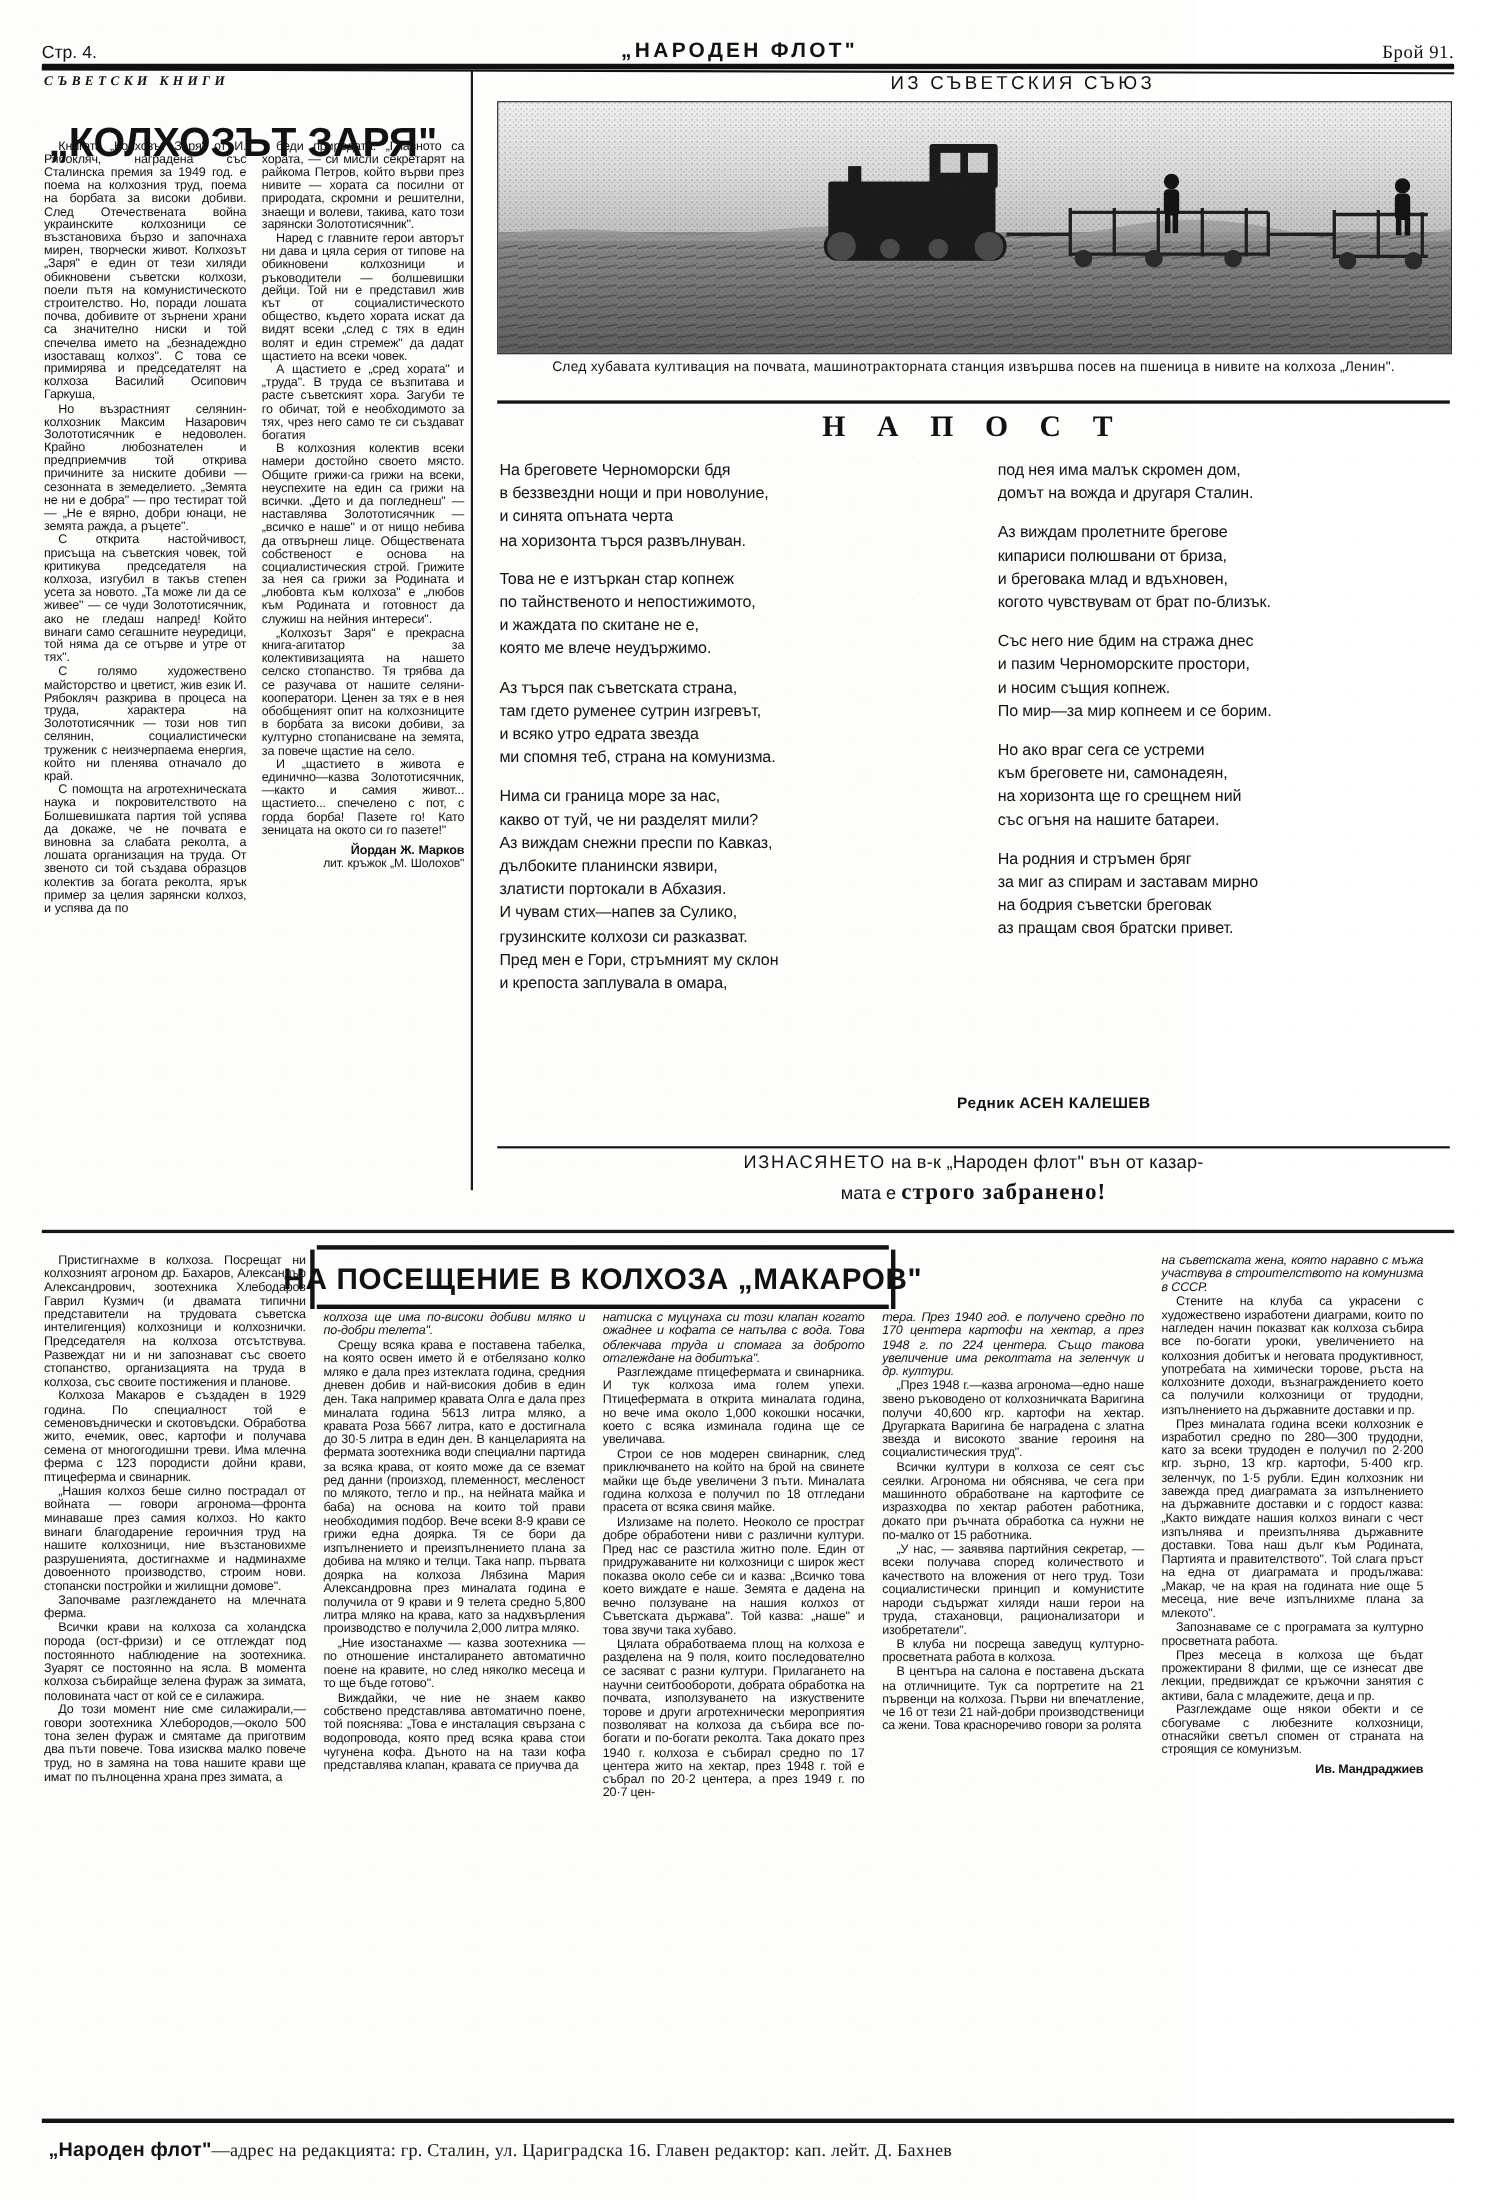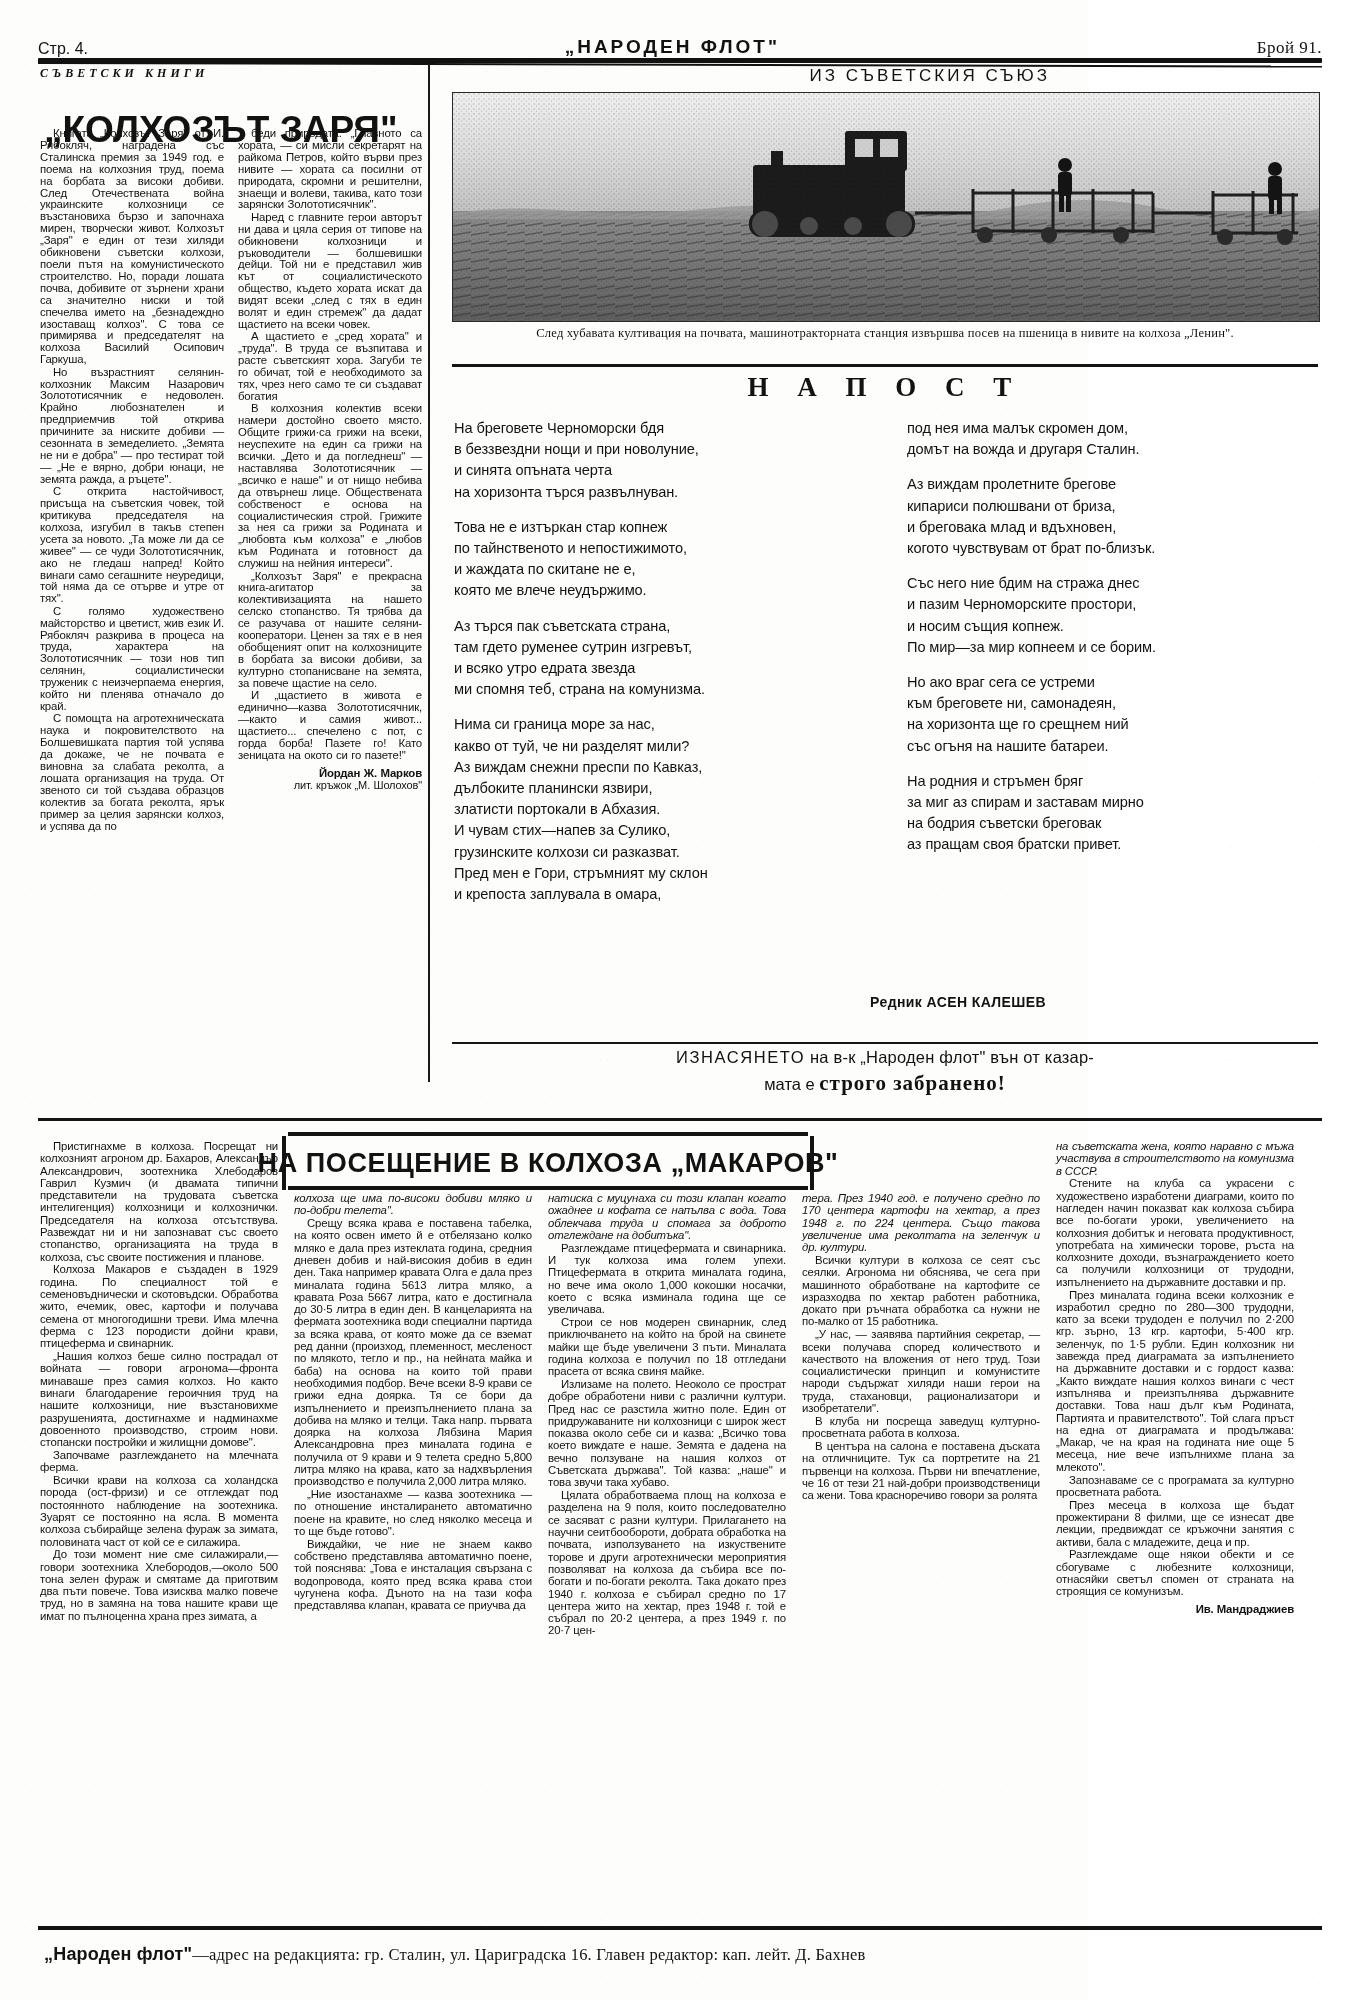--- a/index.html
+++ b/index.html
@@ -157,21 +157,21 @@
     width: 100%; height: 100%;
     display: block;
     border: 1px solid #2a2a2a;
     background: #9c9c9c;
   }
   .photo-caption {
     position: absolute;
     left: 452px; top: 326px;
     width: 866px;
     text-align: center;
-    font-family: Liberation Serif, serif;
+    font-family: Liberation Sans, sans-serif;
     font-size: 12.6px;
     line-height: 15px;
     letter-spacing: .2px;
   }
   .rule-under-caption {
     position: absolute;
     left: 452px; top: 364px;
     width: 866px; height: 3px;
     background: #141414;
   }
@@ -560,20 +560,21 @@
     </div>
     <div class="lc offset-top">
       <p class="noind">натиска с муцунаха си този клапан когато ожаднее и кофата се напълва с вода. Това облекчава труда и спомага за доброто отглеждане на добитъка".</p>
       <p>Разглеждаме птицефермата и свинарника. И тук колхоза има голем упехи. Птицефермата в открита миналата година, но вече има около 1,000 кокошки носачки, което с всяка изминала година ще се увеличава.</p>
       <p>Строи се нов модерен свинарник, след приключването на който на брой на свинете майки ще бъде увеличени 3 пъти. Миналата година колхоза е получил по 18 отгледани прасета от всяка свиня майке.</p>
       <p>Излизаме на полето. Неоколо се прострат добре обработени ниви с различни култури. Пред нас се разстила житно поле. Един от придружаваните ни колхозници с широк жест показва около себе си и казва: „Всичко това което виждате е наше. Земята е дадена на вечно ползуване на нашия колхоз от Съветската държава". Той казва: „наше" и това звучи така хубаво.</p>
       <p>Цялата обработваема площ на колхоза е разделена на 9 поля, които последователно се засяват с разни култури. Прилагането на научни сеитбообороти, добрата обработка на почвата, използуването на изкуствените торове и други агротехнически мероприятия позволяват на колхоза да събира все по-богати и по-богати реколта. Така докато през 1940 г. колхоза е събирал средно по 17 центера жито на хектар, през 1948 г. той е събрал по 20·2 центера, а през 1949 г. по 20·7 цен-</p>
     </div>
     <div class="lc offset-top">
       <p class="noind">тера. През 1940 год. е получено средно по 170 центера картофи на хектар, а през 1948 г. по 224 центера. Също такова увеличение има реколтата на зеленчук и др. култури.</p>
+      <p>„През 1948 г.—казва агронома—едно наше звено ръководено от колхозничката Варигина получи 40,600 кгр. картофи на хектар. Другарката Варигина бе наградена с златна звезда и високото звание героиня на социалистическия труд".</p>
       <p>Всички култури в колхоза се сеят със сеялки. Агронома ни обяснява, че сега при машинното обработване на картофите се изразходва по хектар работен работника, докато при ръчната обработка са нужни не по-малко от 15 работника.</p>
       <p>„У нас, — заявява партийния секретар, — всеки получава според количеството и качеството на вложения от него труд. Този социалистически принцип и комунистите народи съдържат хиляди наши герои на труда, стахановци, рационализатори и изобретатели".</p>
       <p>В клуба ни посреща заведущ културно-просветната работа в колхоза.</p>
       <p>В центъра на салона е поставена дъската на отличниците. Тук са портретите на 21 първенци на колхоза. Първи ни впечатление, че 16 от тези 21 най-добри производственици са жени. Това красноречиво говори за ролята</p>
     </div>
     <div class="lc">
       <p class="noind">на съветската жена, която наравно с мъжа участвува в строителството на комунизма в СССР.</p>
       <p>Стените на клуба са украсени с художествено изработени диаграми, които по нагледен начин показват как колхоза събира все по-богати уроки, увеличението на колхозния добитък и неговата продуктивност, употребата на химически торове, ръста на колхозните доходи, възнаграждението което са получили колхозници от трудодни, изпълнението на държавните доставки и пр.</p>
       <p>През миналата година всеки колхозник е изработил средно по 280—300 трудодни, като за всеки трудоден е получил по 2·200 кгр. зърно, 13 кгр. картофи, 5·400 кгр. зеленчук, по 1·5 рубли. Един колхозник ни завежда пред диаграмата за изпълнението на държавните доставки и с гордост казва: „Както виждате нашия колхоз винаги с чест изпълнява и преизпълнява държавните доставки. Това наш дълг към Родината, Партията и правителството". Той слага пръст на една от диаграмата и продължава: „Макар, че на края на годината ние още 5 месеца, ние вече изпълнихме плана за млекото".</p>
       <p>Запознаваме се с програмата за културно просветната работа.</p>

